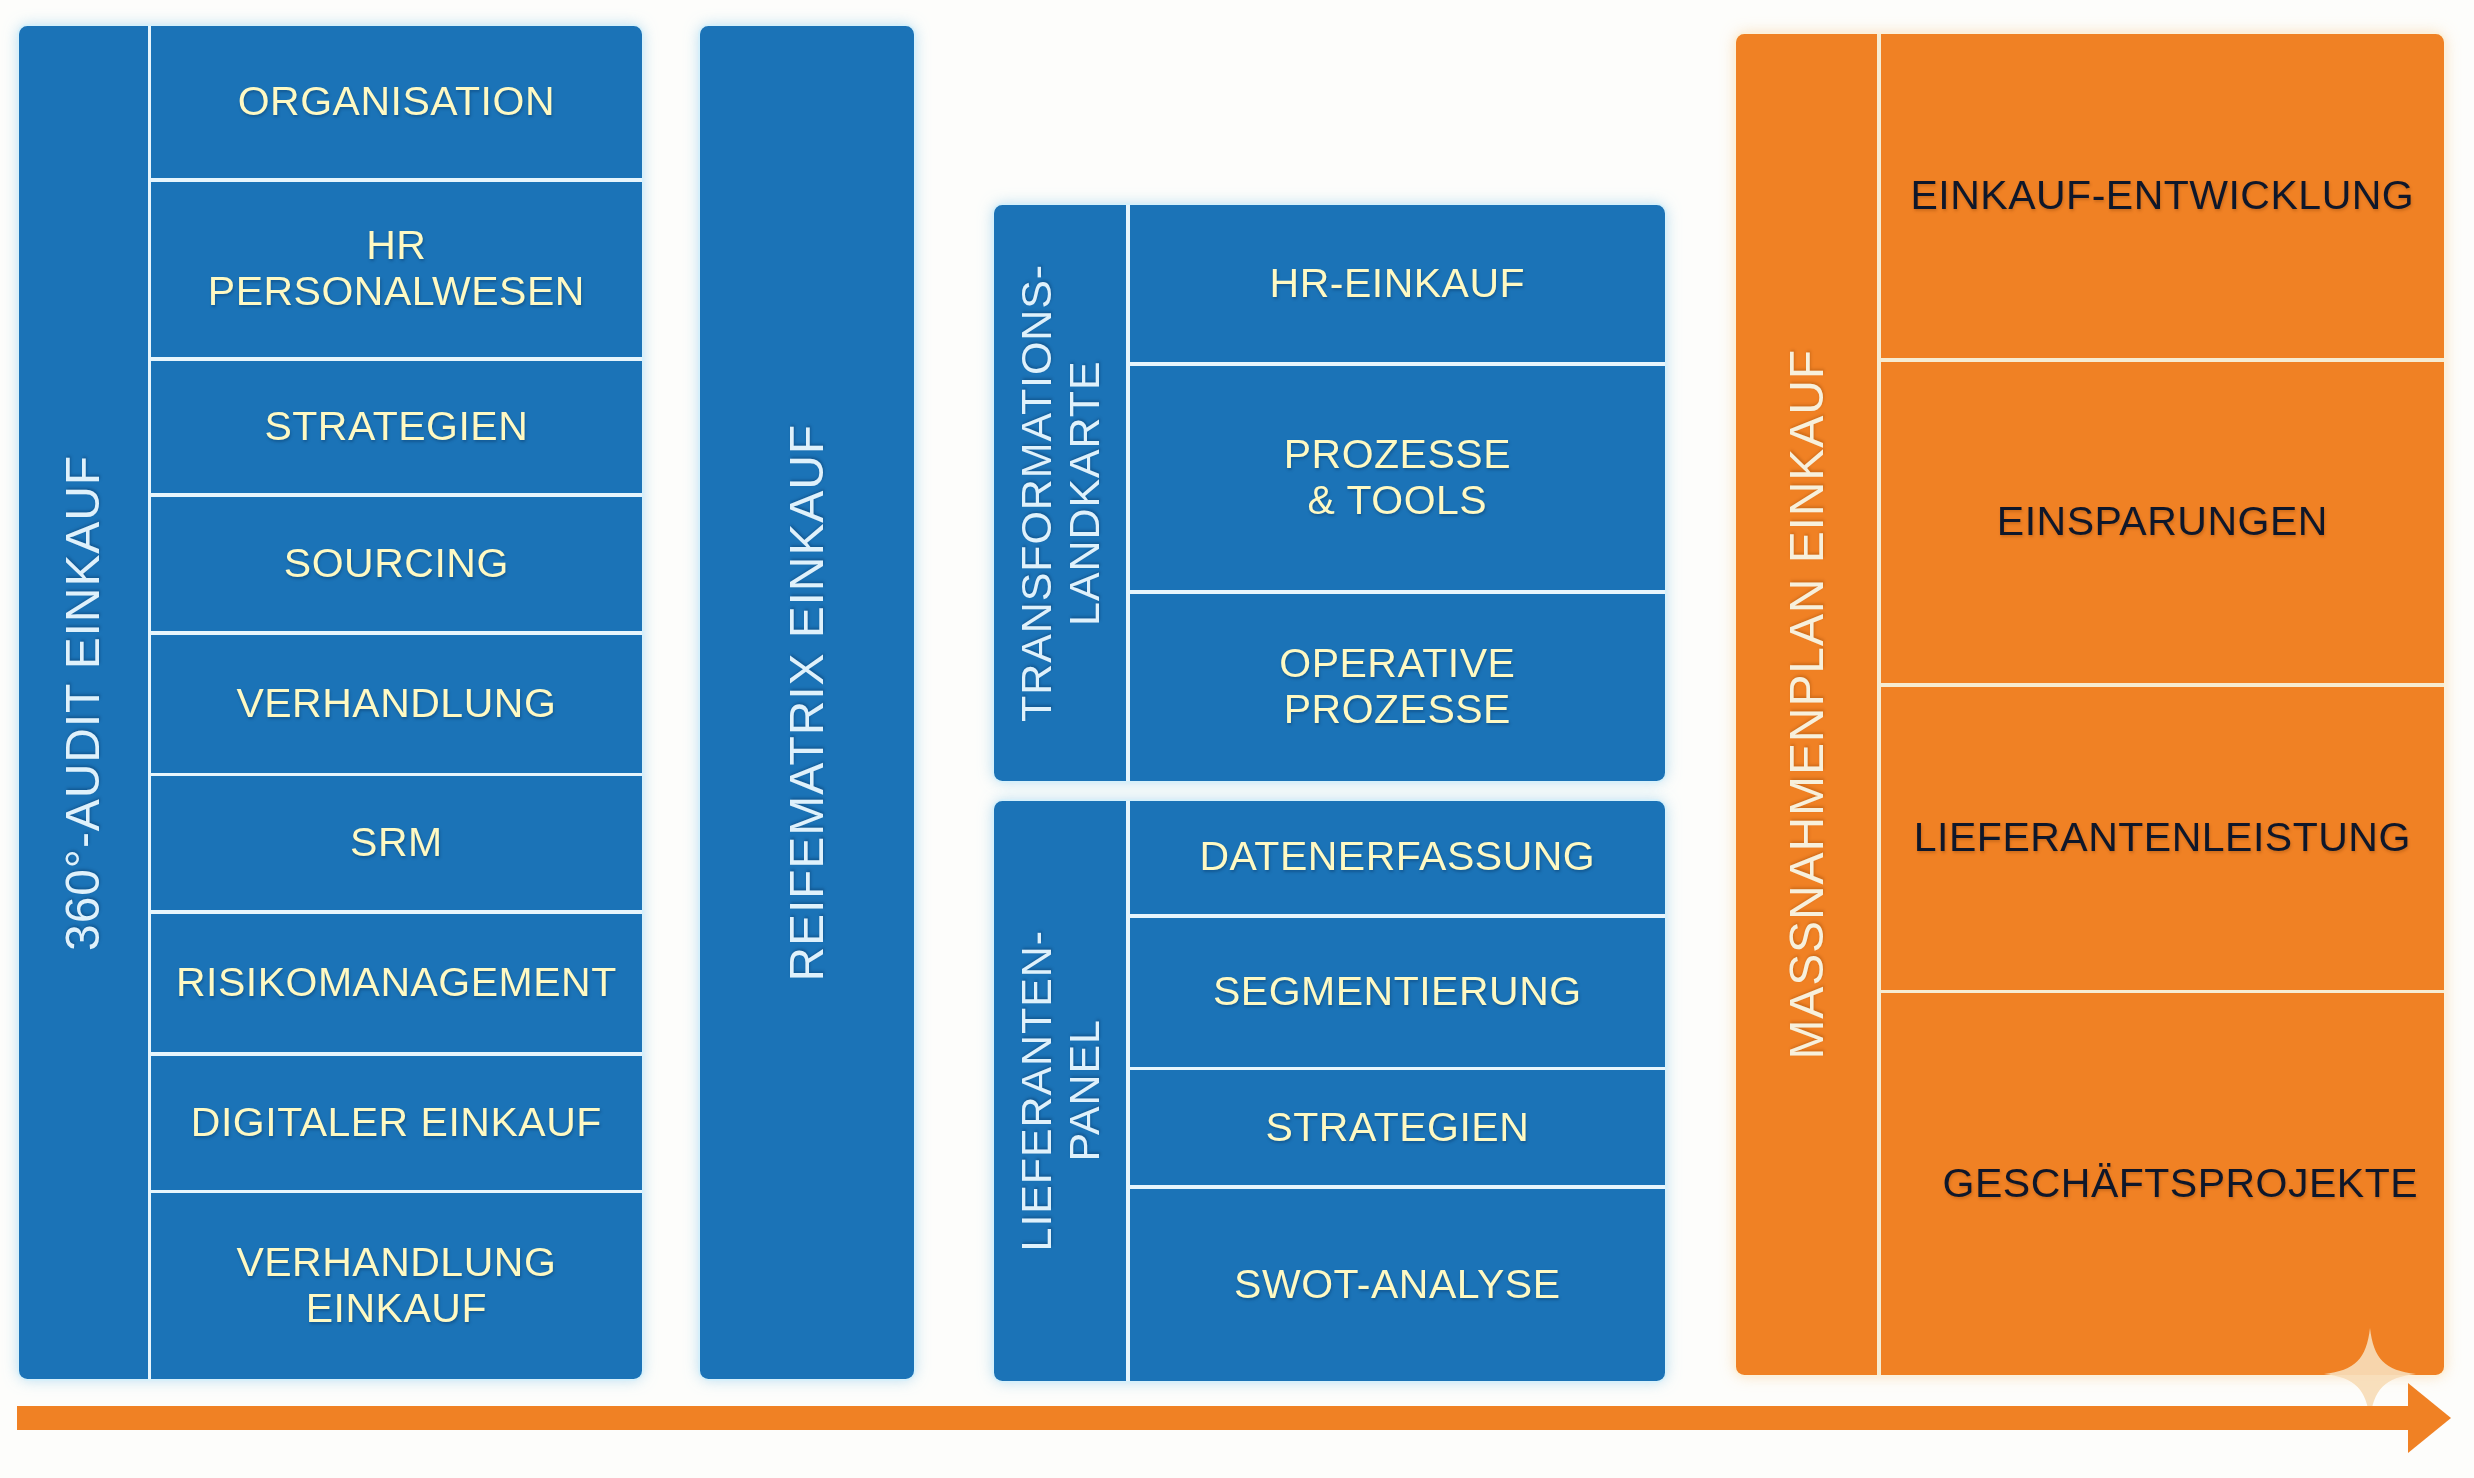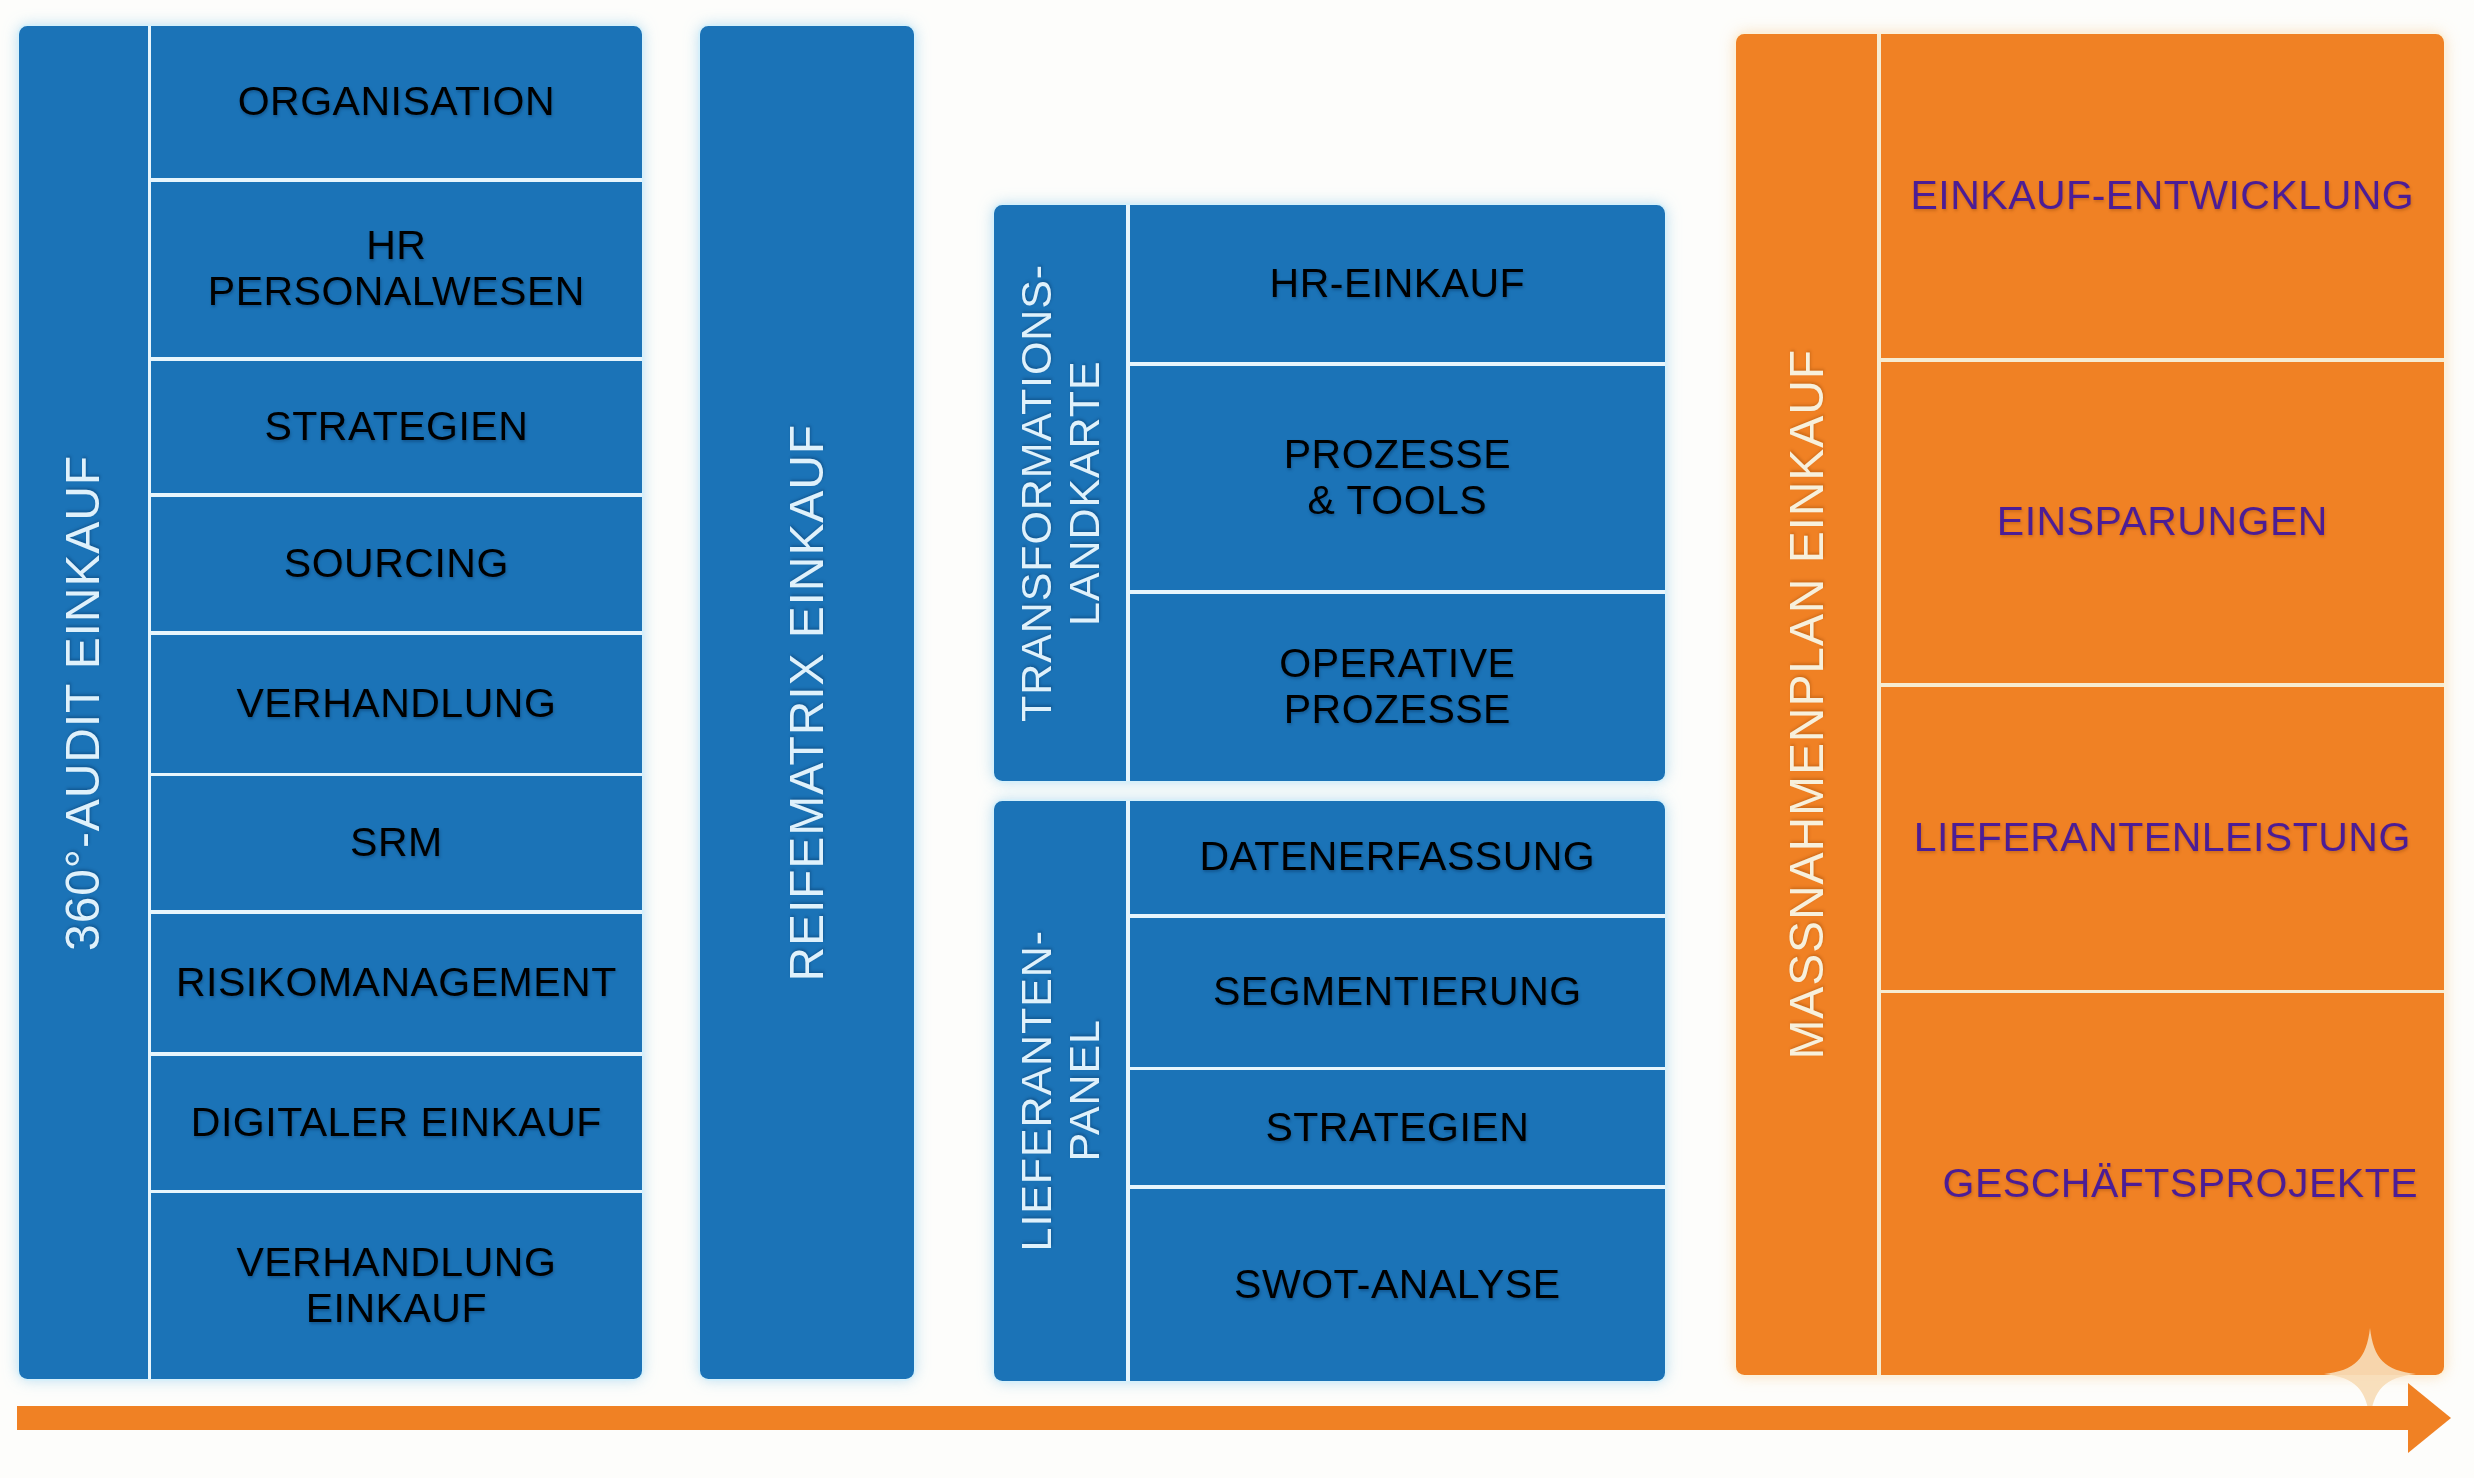--- a/index.html
+++ b/index.html
@@ -39,27 +39,27 @@
   .gapcol{display:flex;gap:3.7px;width:100%;}
   .cell{
     display:flex;align-items:center;justify-content:center;
     text-align:center;
     white-space:pre-line;
     line-height:1.12;
     letter-spacing:0.5px;
   }
   .cell.blue-bg{
     background:#1b73b7;
-    color:#000000;
+    color:#fef9c3;
     font-size:41px;
     text-shadow:0.9px 1.8px 2.8px rgba(0,40,80,0.35);
   }
   .cell.orange-bg{
     background:#f08124;
-    color:#4c1d95;
+    color:#0f172a;
     font-size:41px;
     text-shadow:0.9px 1.8px 2.8px rgba(130,60,0,0.3);
   }
   .vtext{
     writing-mode:vertical-rl;
     transform:rotate(180deg);
     white-space:pre-line;
     text-align:center;
     line-height:1.12;
     letter-spacing:0.9px;

